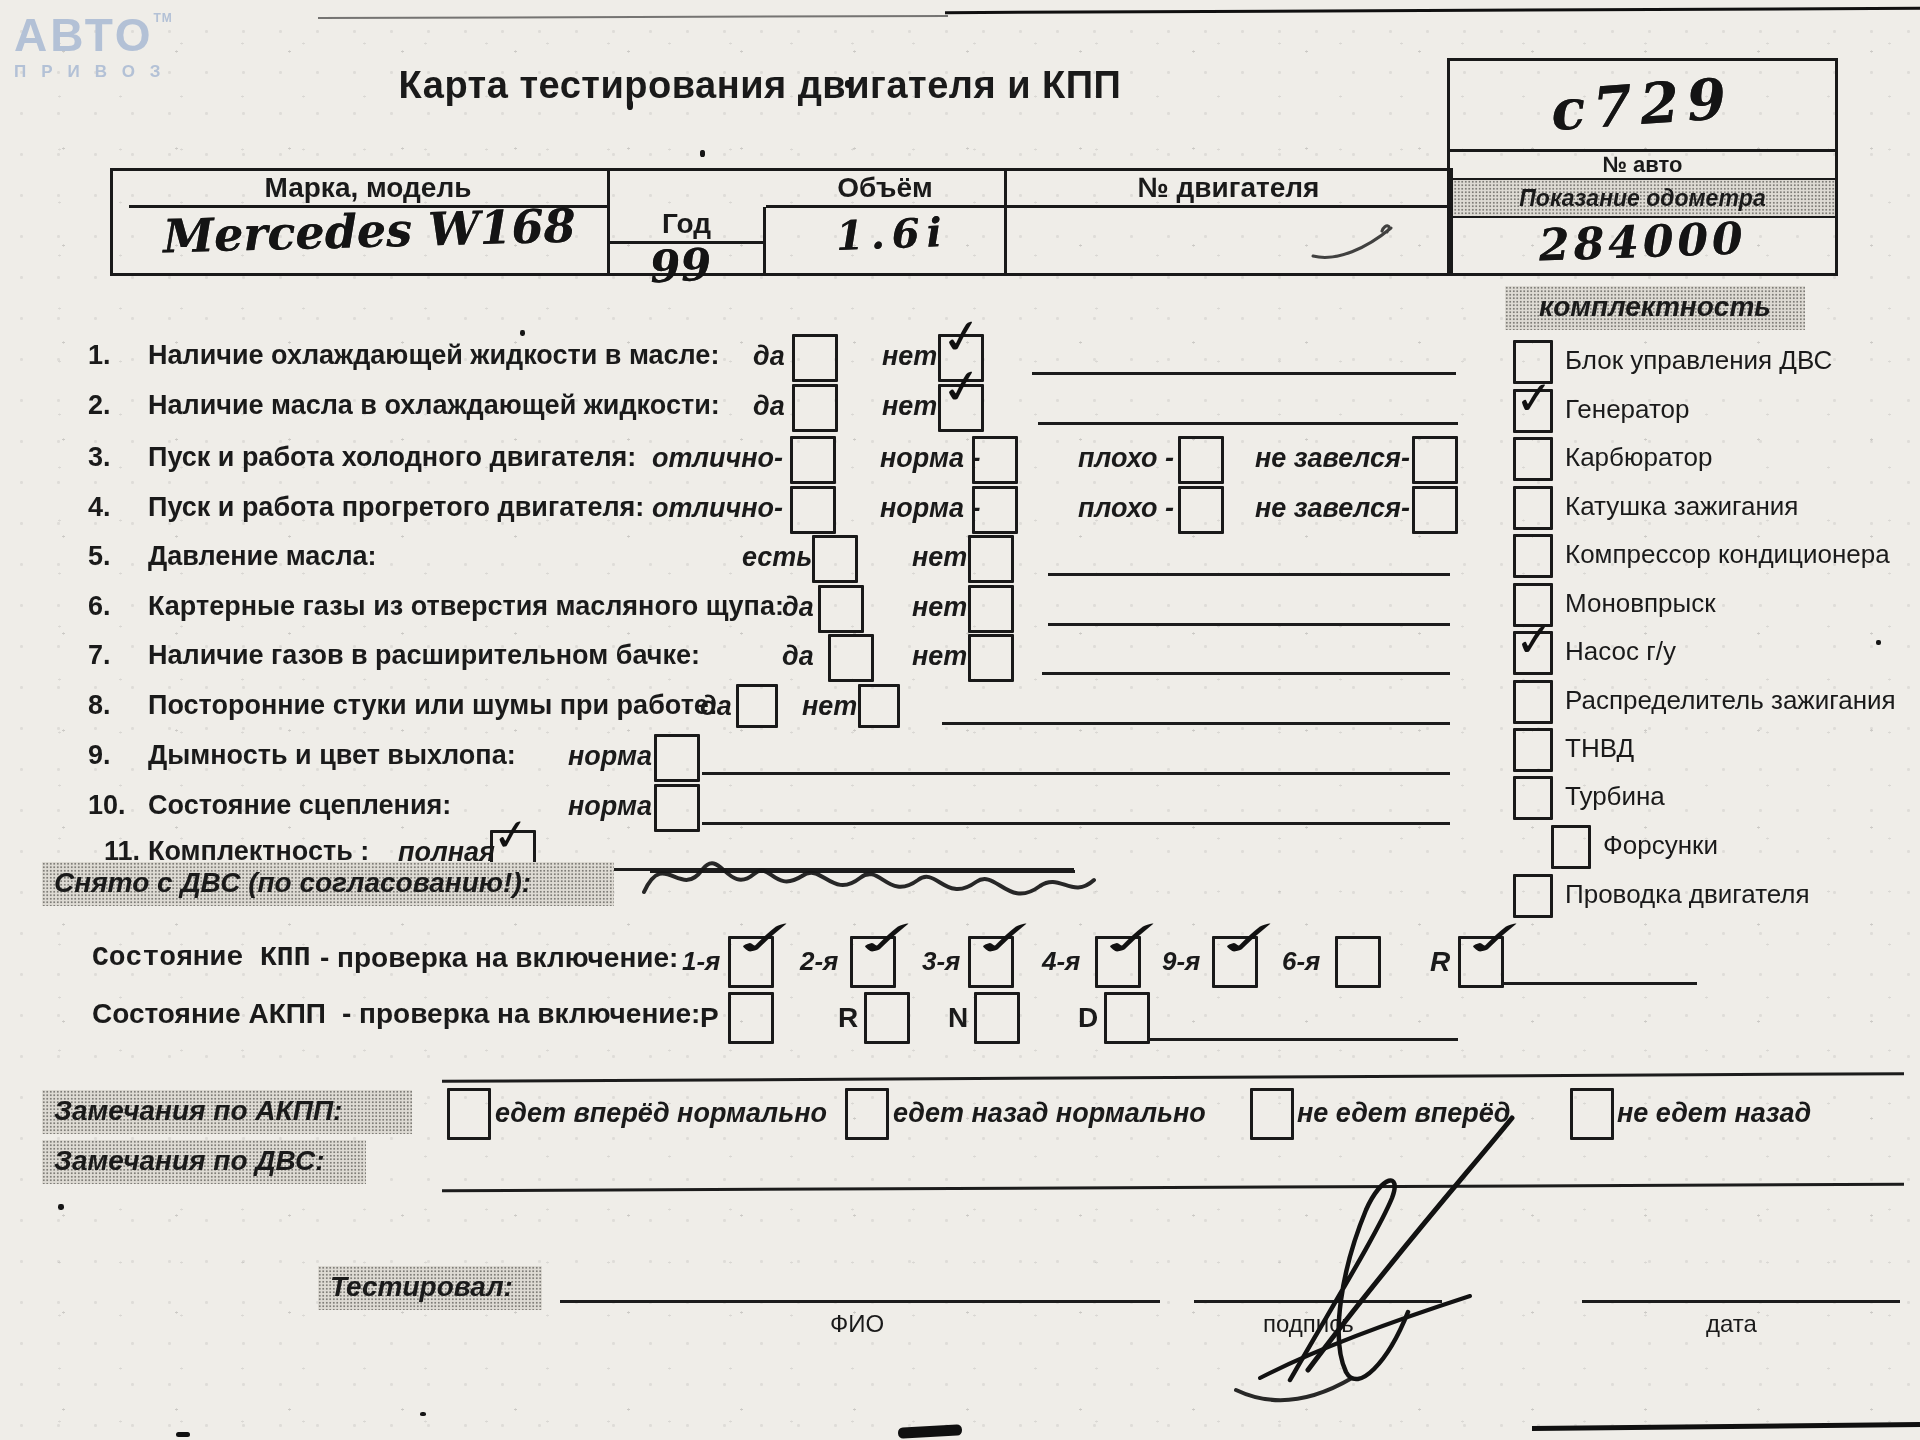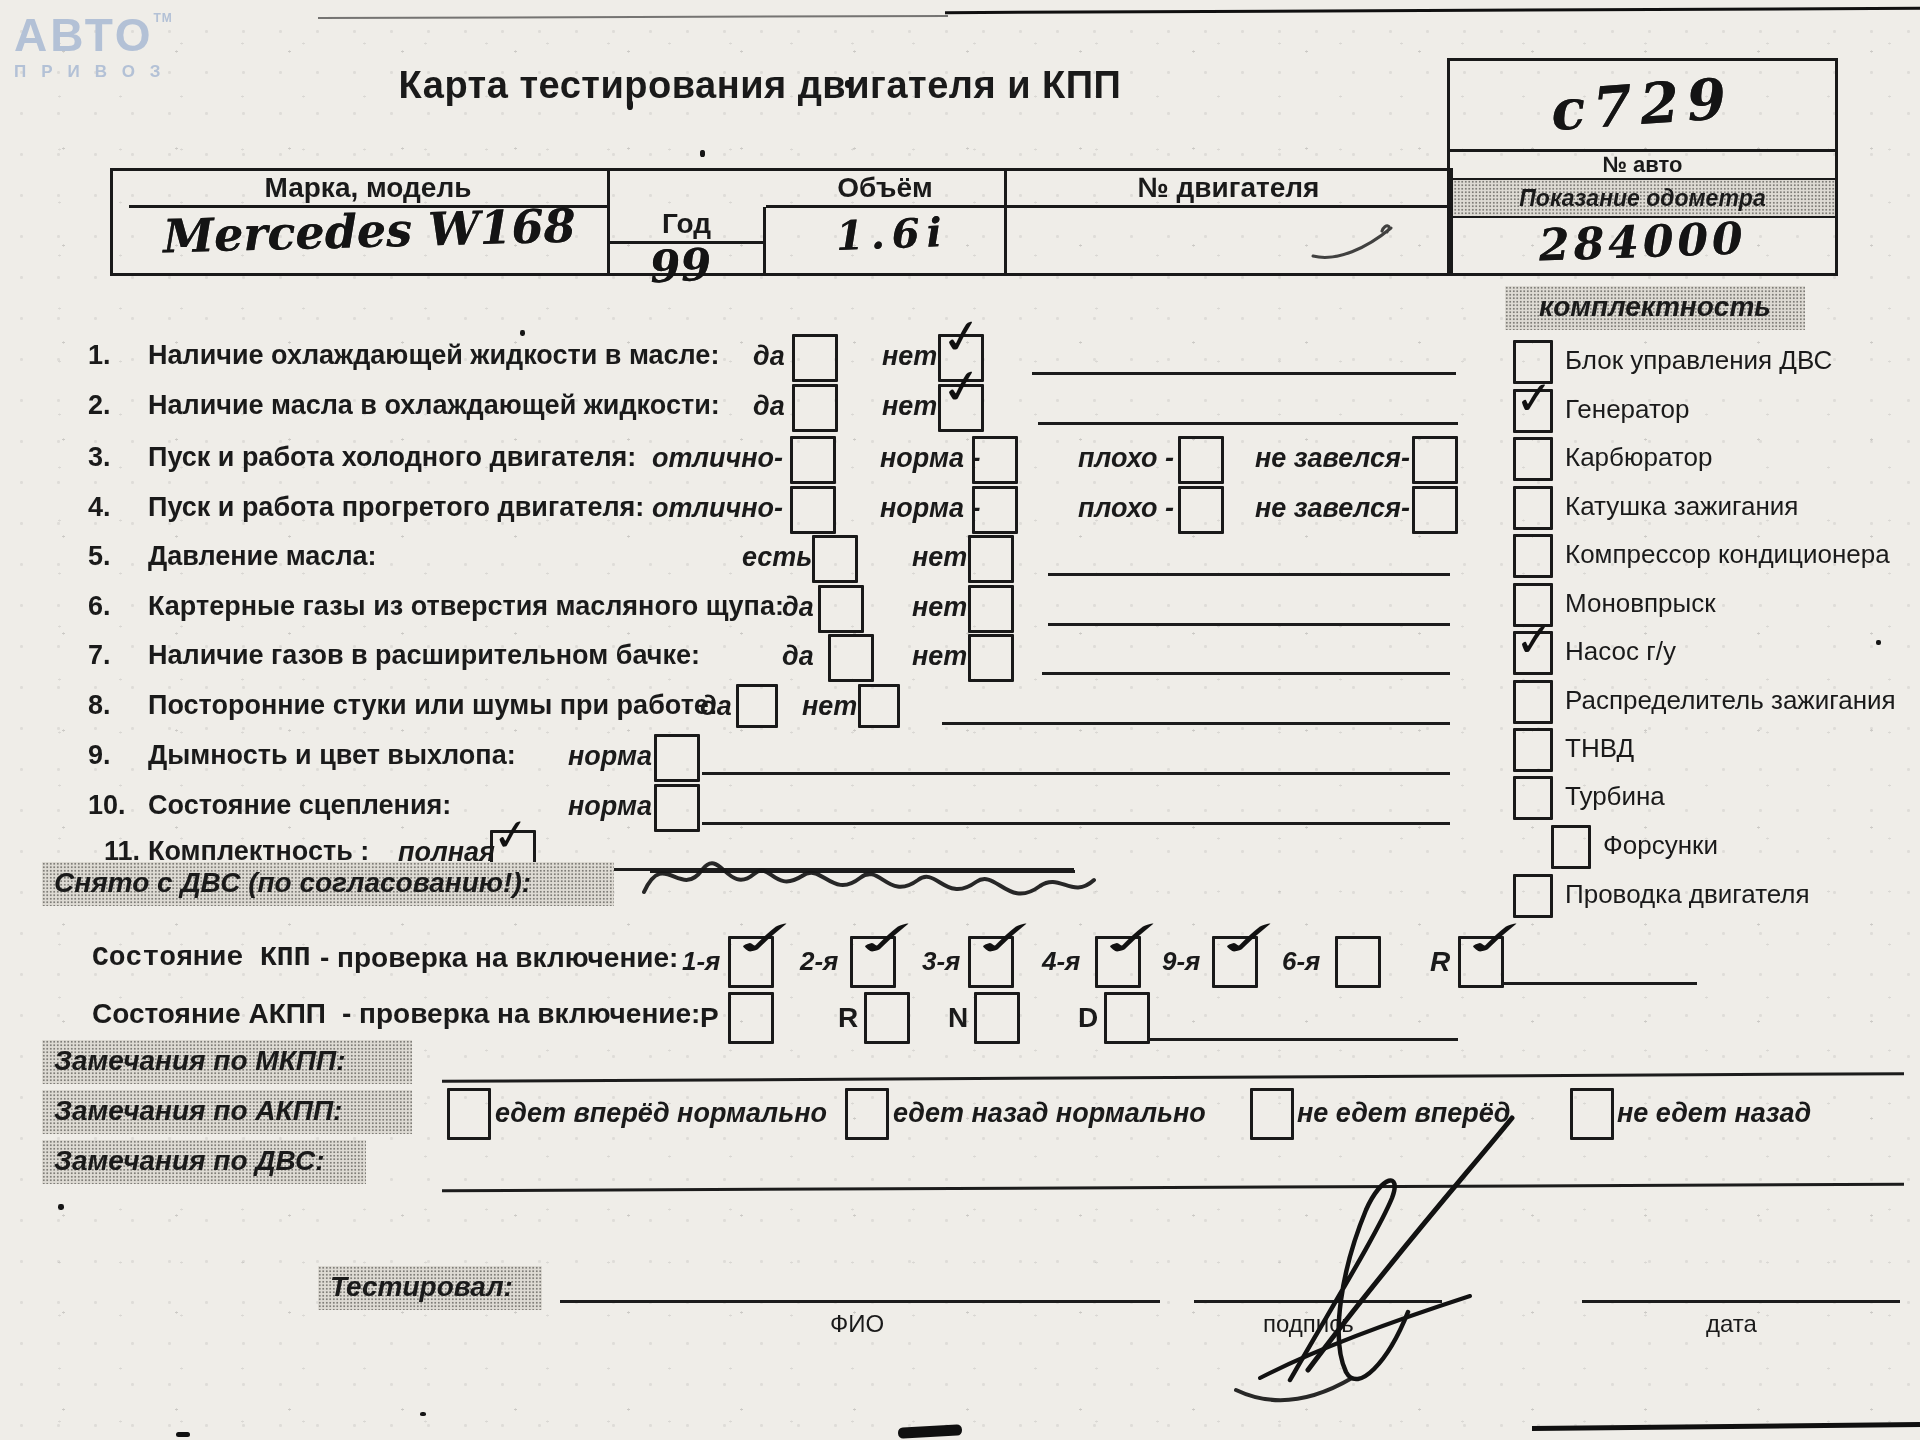--- a/index.html
+++ b/index.html
@@ -425,21 +425,20 @@
     <span class="gearbox" style="left:974px;">
         <span class="tick tick-kpp"></span>
       </span>
     <span class="gearlab" style="left:1078px;font-style:normal;font-size:28px;">D</span>
     <span class="gearbox" style="left:1104px;">
         <span class="tick tick-kpp"></span>
       </span>
     <span class="bline" style="left:1148px;top:44px;width:310px;"></span>
   </div>
 
-  <div class="abs bar halftone" style="left:42px;top:1040px;width:346px;">Замечания по МКПП:</div>
   <span class="bline abs" style="left:442px;top:1076px;width:1462px;transform:rotate(-.3deg);"></span>
 
   <div class="abs bar halftone" style="left:42px;top:1090px;width:346px;">Замечания по АКПП:</div>
   <div class="abs trow" style="top:1086px;">
     <span class="gearbox" style="left:447px;top:2px;width:38px;height:46px;">
         <span class="tick tick-eq"></span>
       </span>
     <span class="optlab" style="left:495px;top:12px;">едет вперёд нормально</span>
     <span class="gearbox" style="left:845px;top:2px;width:38px;height:46px;">
         <span class="tick tick-eq"></span>

